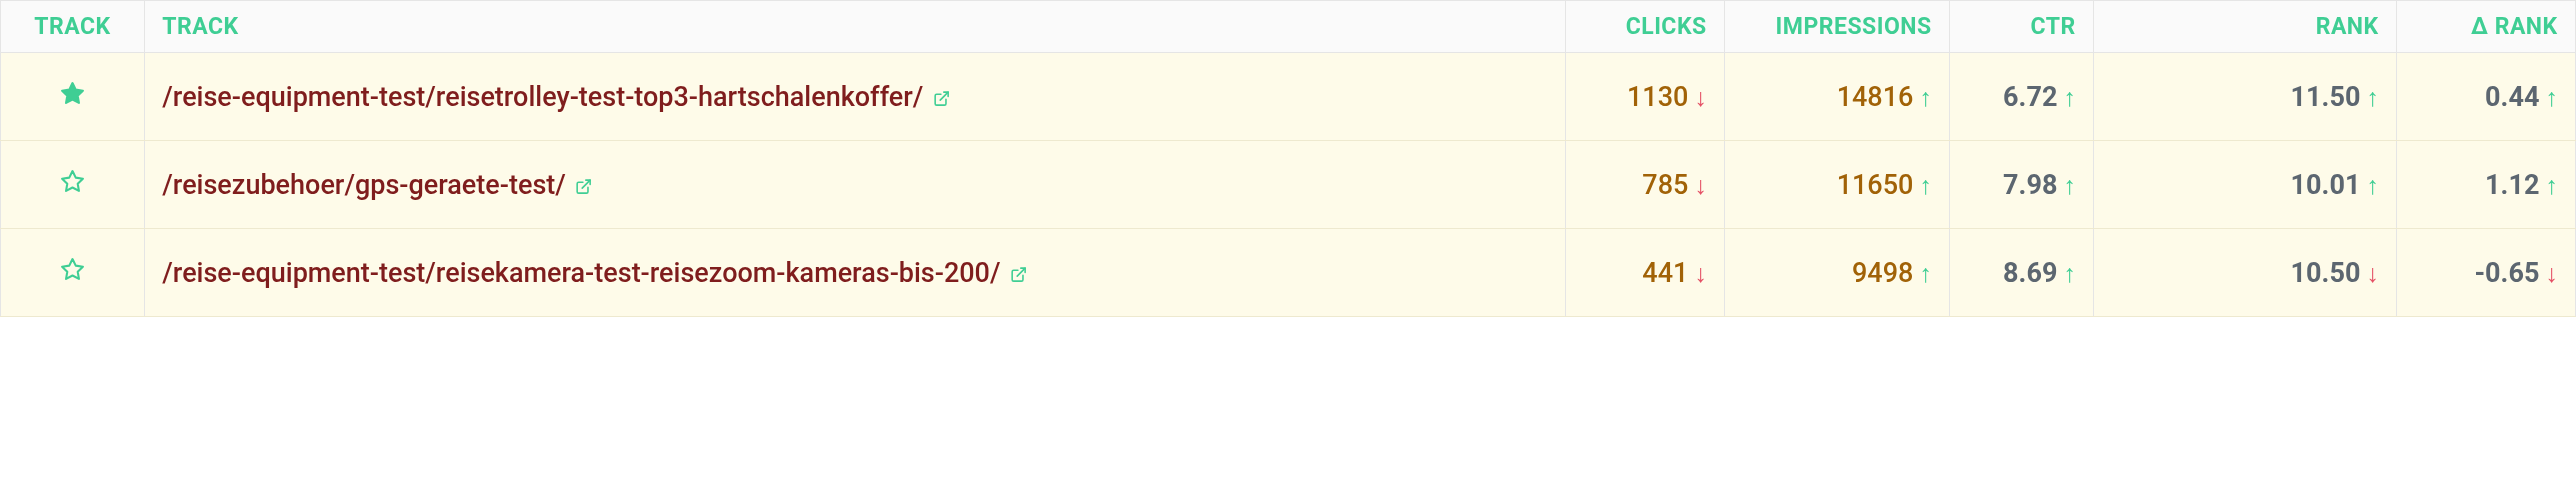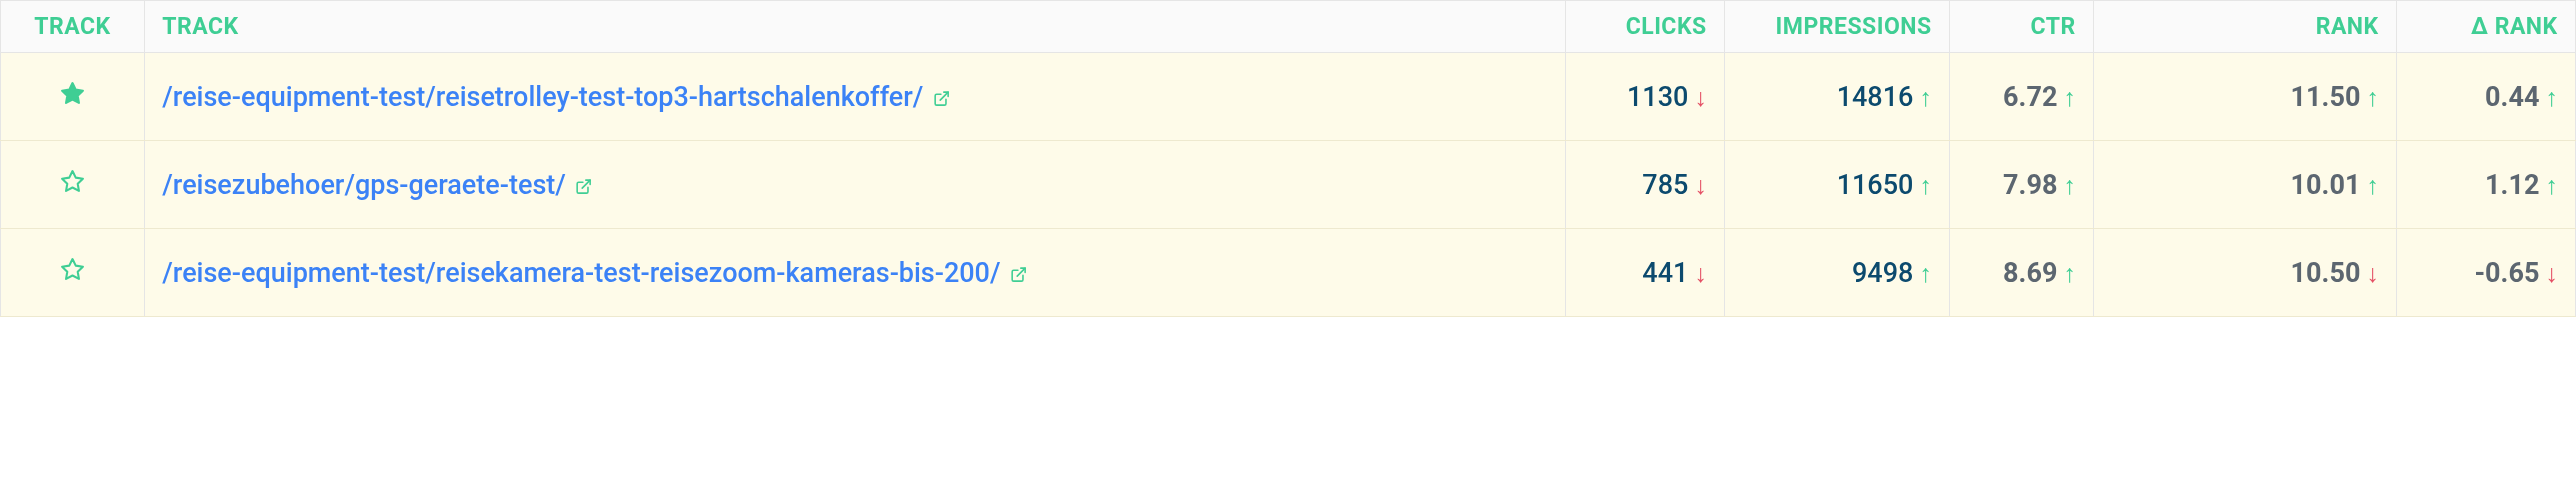--- a/index.html
+++ b/index.html
@@ -10,27 +10,27 @@
   thead th.left { text-align: left; }
   thead th.center { text-align: center; }
   tr.filter-row td { background: #fafafa; height: 88px; }
   .filter-input { width: 100%; height: 58px; border: 1px solid #d7d7d7; border-radius: 5.8px; padding: 0 19px; font-size: 26px; color: #666; outline: none; }
   .filter-input::placeholder { color: #9a9a9a; }
   .select-wrap { display: flex; justify-content: flex-end; }
   .rank-select { width: 100%; height: 50px; border: 1.9px solid #bdbdbd; border-radius: 5.8px; background: #f2f2f2; font-size: 24px; color: #555; padding: 0 11.5px; box-shadow: inset 0 0 0 1px rgba(0,0,0,.05); }
   tbody tr.data-row td { background: #fefbe9; height: 88px; border-top: 1px solid #eee9cf; border-bottom: 1px solid #eee9cf; }
   .track-cell { text-align: center; }
   .page-cell { text-align: left; }
-  .page-link { color: #3b82f6; text-decoration: none; font-size: 27px; font-weight: 500; }
+  .page-link { color: #7f1d1d; text-decoration: none; font-size: 27px; font-weight: 500; }
   .ext-icon { margin-left: 9.6px; color: #3fce94; display: inline-flex; vertical-align: -1.9px; }
   .num-cell { text-align: right; font-size: 27px; font-weight: 500; white-space: nowrap; }
   .arrow { margin-left: 5.8px; font-weight: 700; font-size: 25px; }
   .arrow.up { color: #3fce94; }
   .arrow.down { color: #e55065; }
-  .val-orange { color: #0c4a6e; }
+  .val-orange { color: #a16207; }
   .val-dark { color: #5c6670; font-weight: bold; }
   .star-icon { display: inline-flex; }
   .col-track { width: 144px; }
   .col-page { width: auto; }
   .col-clicks { width: 159px; }
   .col-impr { width: 225px; }
   .col-ctr { width: 144px; }
   .col-rank { width: 303px; }
   .col-drank { width: 179px; }
 </style>

